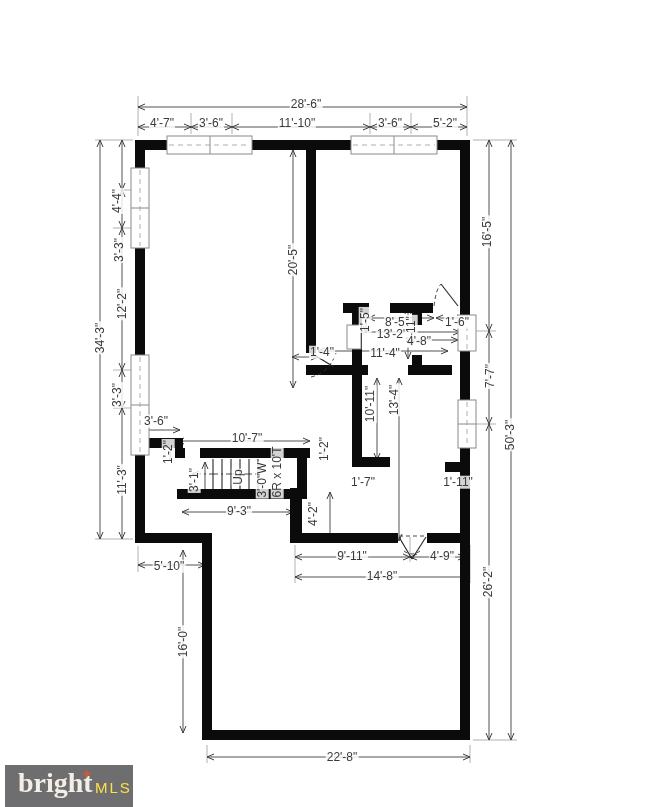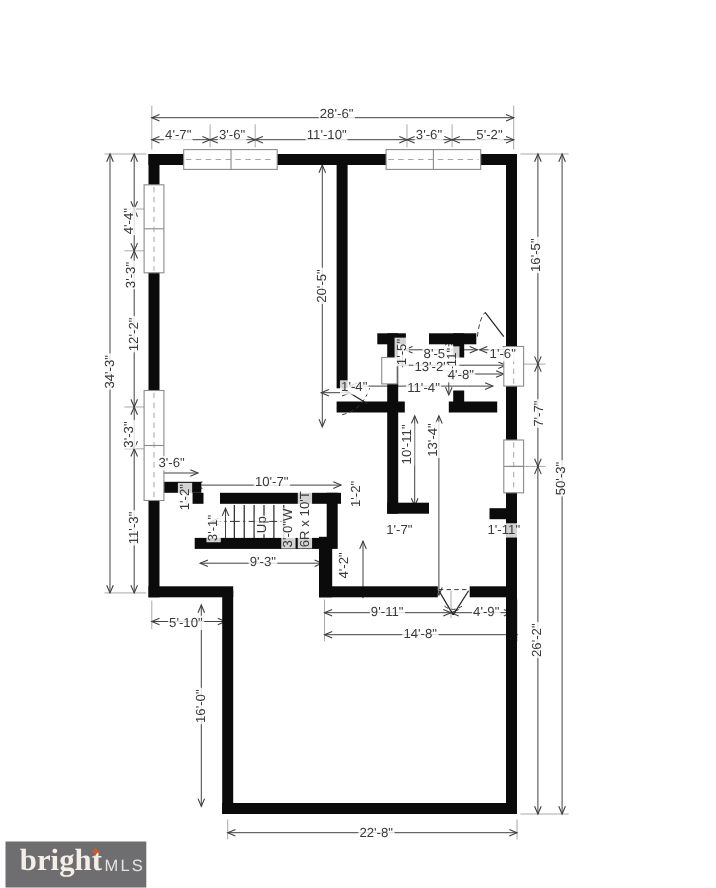--- a/index.html
+++ b/index.html
@@ -16,21 +16,21 @@
   .door-arc{stroke:#333;stroke-width:.9;fill:none;stroke-dasharray:4 3;}
   .tread{stroke:#111;stroke-width:1;}
   .cline{stroke:#333;stroke-width:.9;fill:none;stroke-dasharray:9 3 2 3;}
   .dim-label{position:absolute;transform:translate(-50%,-50%);font-size:12px;line-height:1.05;
     color:#3a3a3a;background:rgba(255,255,255,.82);padding:0 1px;white-space:nowrap;z-index:3;}
   .dim-label.rot{transform:translate(-50%,-50%) rotate(-90deg);}
   .logo{position:absolute;left:5px;top:765px;width:128px;height:42px;background:#6e6e70;z-index:4;}
   .logo-bright{position:absolute;left:13px;top:2px;font-family:"Liberation Serif",serif;
     font-size:28px;font-weight:bold;color:#f4efe6;letter-spacing:0px;}
   .logo-star{position:absolute;left:76px;top:1px;font-size:14px;color:#cf5a2e;}
-  .logo-mls{position:absolute;left:90px;top:14px;font-size:15px;color:#e5e5e5;letter-spacing:2px;}
+  .logo-mls{position:absolute;left:90px;top:14px;font-size:15px;color:#fde047;letter-spacing:2px;}
 </style>
 </head>
 <body>
 
 <div class="canvas">
 
   <svg class="plan-svg" width="651" height="807" viewBox="0 0 651 807">
     <defs>
       <marker id="arw" markerWidth="10" markerHeight="8" refX="8" refY="4" orient="auto-start-reverse" markerUnits="userSpaceOnUse">
         <path d="M1,1 L8,4 L1,7" fill="none" stroke="#3f3f3f" stroke-width="1"></path>

